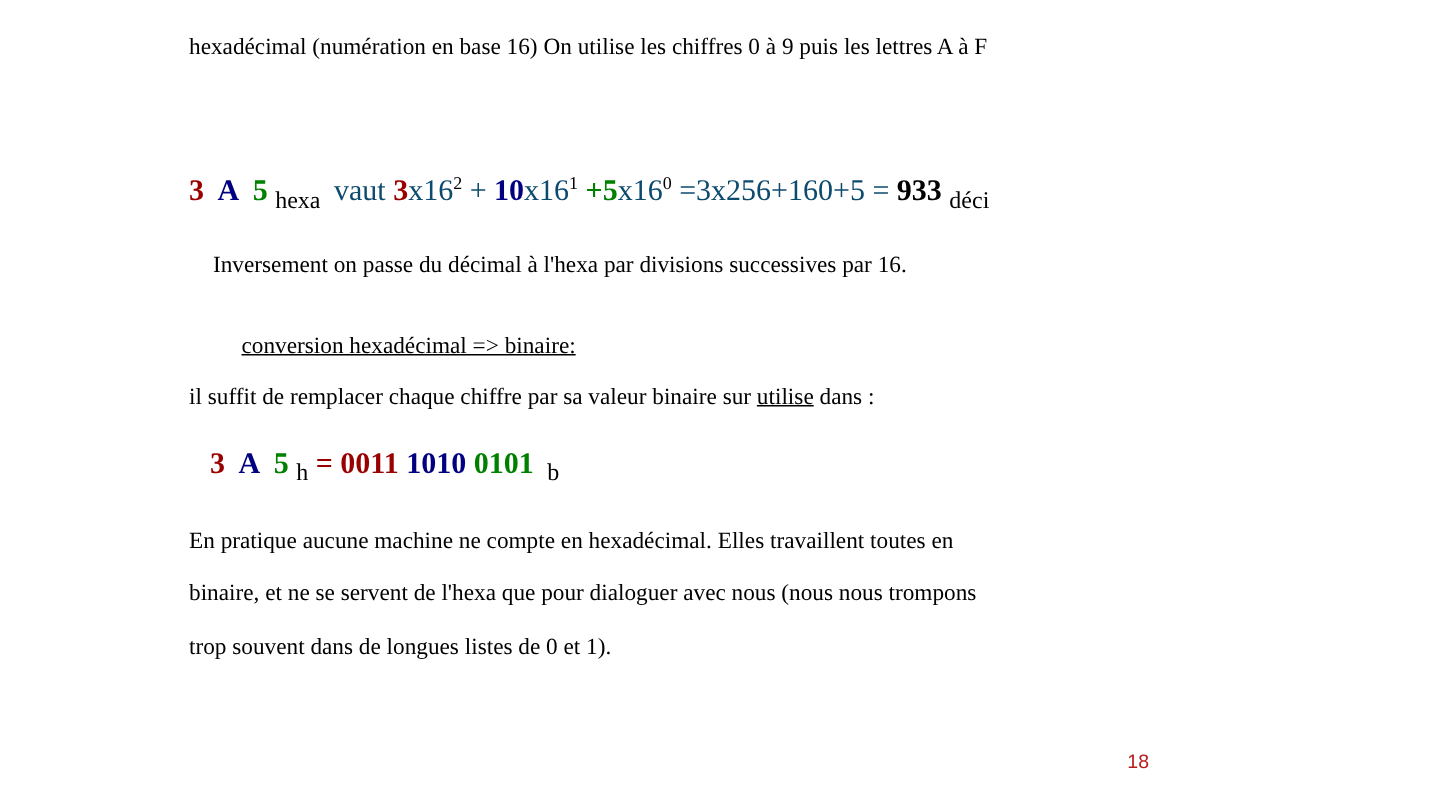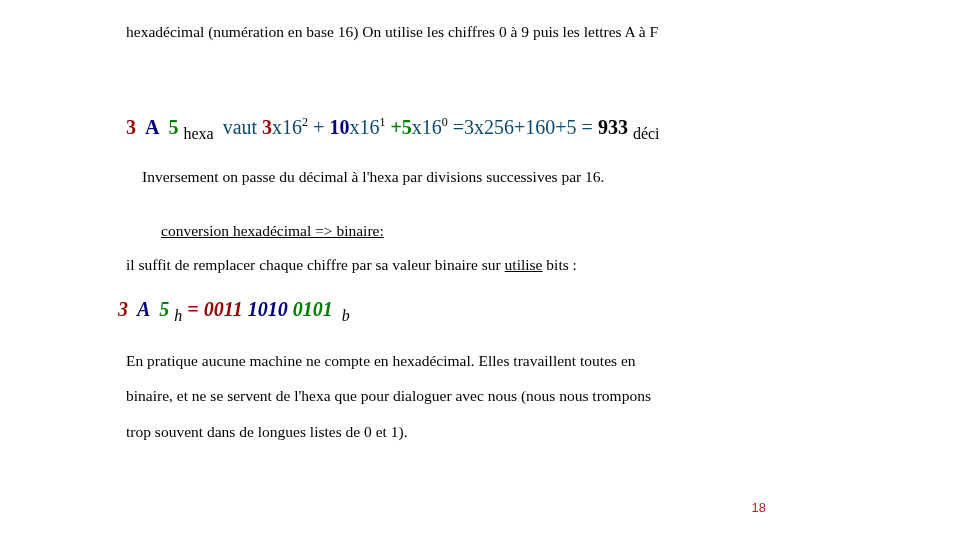--- a/index.html
+++ b/index.html
@@ -45,21 +45,21 @@
 
   .u { text-decoration: underline; }
 
   
   .r1 { position: absolute; left: 126px; top: 24px; }
   .r2 { position: absolute; left: 126px; top: 71px; }
   .r3 { position: absolute; left: 126px; top: 116px; }
   .r4 { position: absolute; left: 142px; top: 168px; }
   .r5 { position: absolute; left: 126px; top: 222px; margin-left: 35px; }
   .r6 { position: absolute; left: 126px; top: 256px; }
-  .r7 { position: absolute; left: 118px; top: 299px; font-style: italic; }
+  .r7 { position: absolute; left: 140px; top: 299px; }
   .r8 { position: absolute; left: 126px; top: 352px; }
   .r9 { position: absolute; left: 126px; top: 387px; }
   .r10 { position: absolute; left: 126px; top: 423px; }
 
   
   .eq {
     font-size: 20px;
     white-space: nowrap;
     line-height: 1.0;
   }
@@ -110,21 +110,21 @@
 
 
   <div class="eq r3">
     <span class="c-red">3</span><span class="spacer-md"></span><span class="c-blue">A</span><span class="spacer-md"></span><span class="c-green">5</span><span class="spacer-sm"></span><span class="sub">hexa</span><span class="spacer-md"></span><span class="eq-plain">vaut</span><span class="spacer-sm"></span><span class="c-red">3</span><span class="eq-plain">x16</span><span class="sup">2</span><span class="spacer-sm"></span><span class="eq-plain">+</span><span class="spacer-sm"></span><span class="c-blue">10</span><span class="eq-plain">x16</span><span class="sup">1</span><span class="spacer-sm"></span><span class="c-green">+</span><span class="c-green">5</span><span class="eq-plain">x16</span><span class="sup">0</span><span class="spacer-sm"></span><span class="eq-plain">=3x256+160+5 =</span><span class="spacer-sm"></span><span class="bold">933</span><span class="spacer-sm"></span><span class="sub">déci</span>
   </div>
 
   <div class="para-line r4">Inversement on passe du décimal à l'hexa par divisions successives par 16.</div>
 
   <div class="heading-underline r5">conversion hexadécimal =&gt; binaire:</div>
 
-  <div class="para-line r6"><span>il suffit de remplacer chaque chiffre par sa valeur binaire sur </span><span class="u">utilise</span><span> bits :</span></div>
+  <div class="para-line r6"><span>il suffit de remplacer chaque chiffre par sa valeur binaire sur </span><span class="u">utilise</span><span> dans :</span></div>
 
   <div class="eq r7">
     <span class="c-red">3</span><span class="spacer-md"></span><span class="c-blue">A</span><span class="spacer-md"></span><span class="c-green">5</span><span class="spacer-sm"></span><span class="sub">h</span><span class="spacer-sm"></span><span class="c-red">=</span><span class="spacer-sm"></span><span class="c-red">0011</span><span class="spacer-sm"></span><span class="c-blue">1010</span><span class="spacer-sm"></span><span class="c-green">0101</span><span class="spacer-md"></span><span class="sub">b</span>
   </div>
 
   <div class="para-line r9">binaire, et ne se servent de l'hexa que pour dialoguer avec nous (nous nous trompons</div>
   <div class="para-line r8">En pratique aucune machine ne compte en hexadécimal. Elles travaillent toutes en</div>
   <div class="para-line r10">trop souvent dans de longues listes de 0 et 1).</div>
 
   <div class="page-number">18</div>

